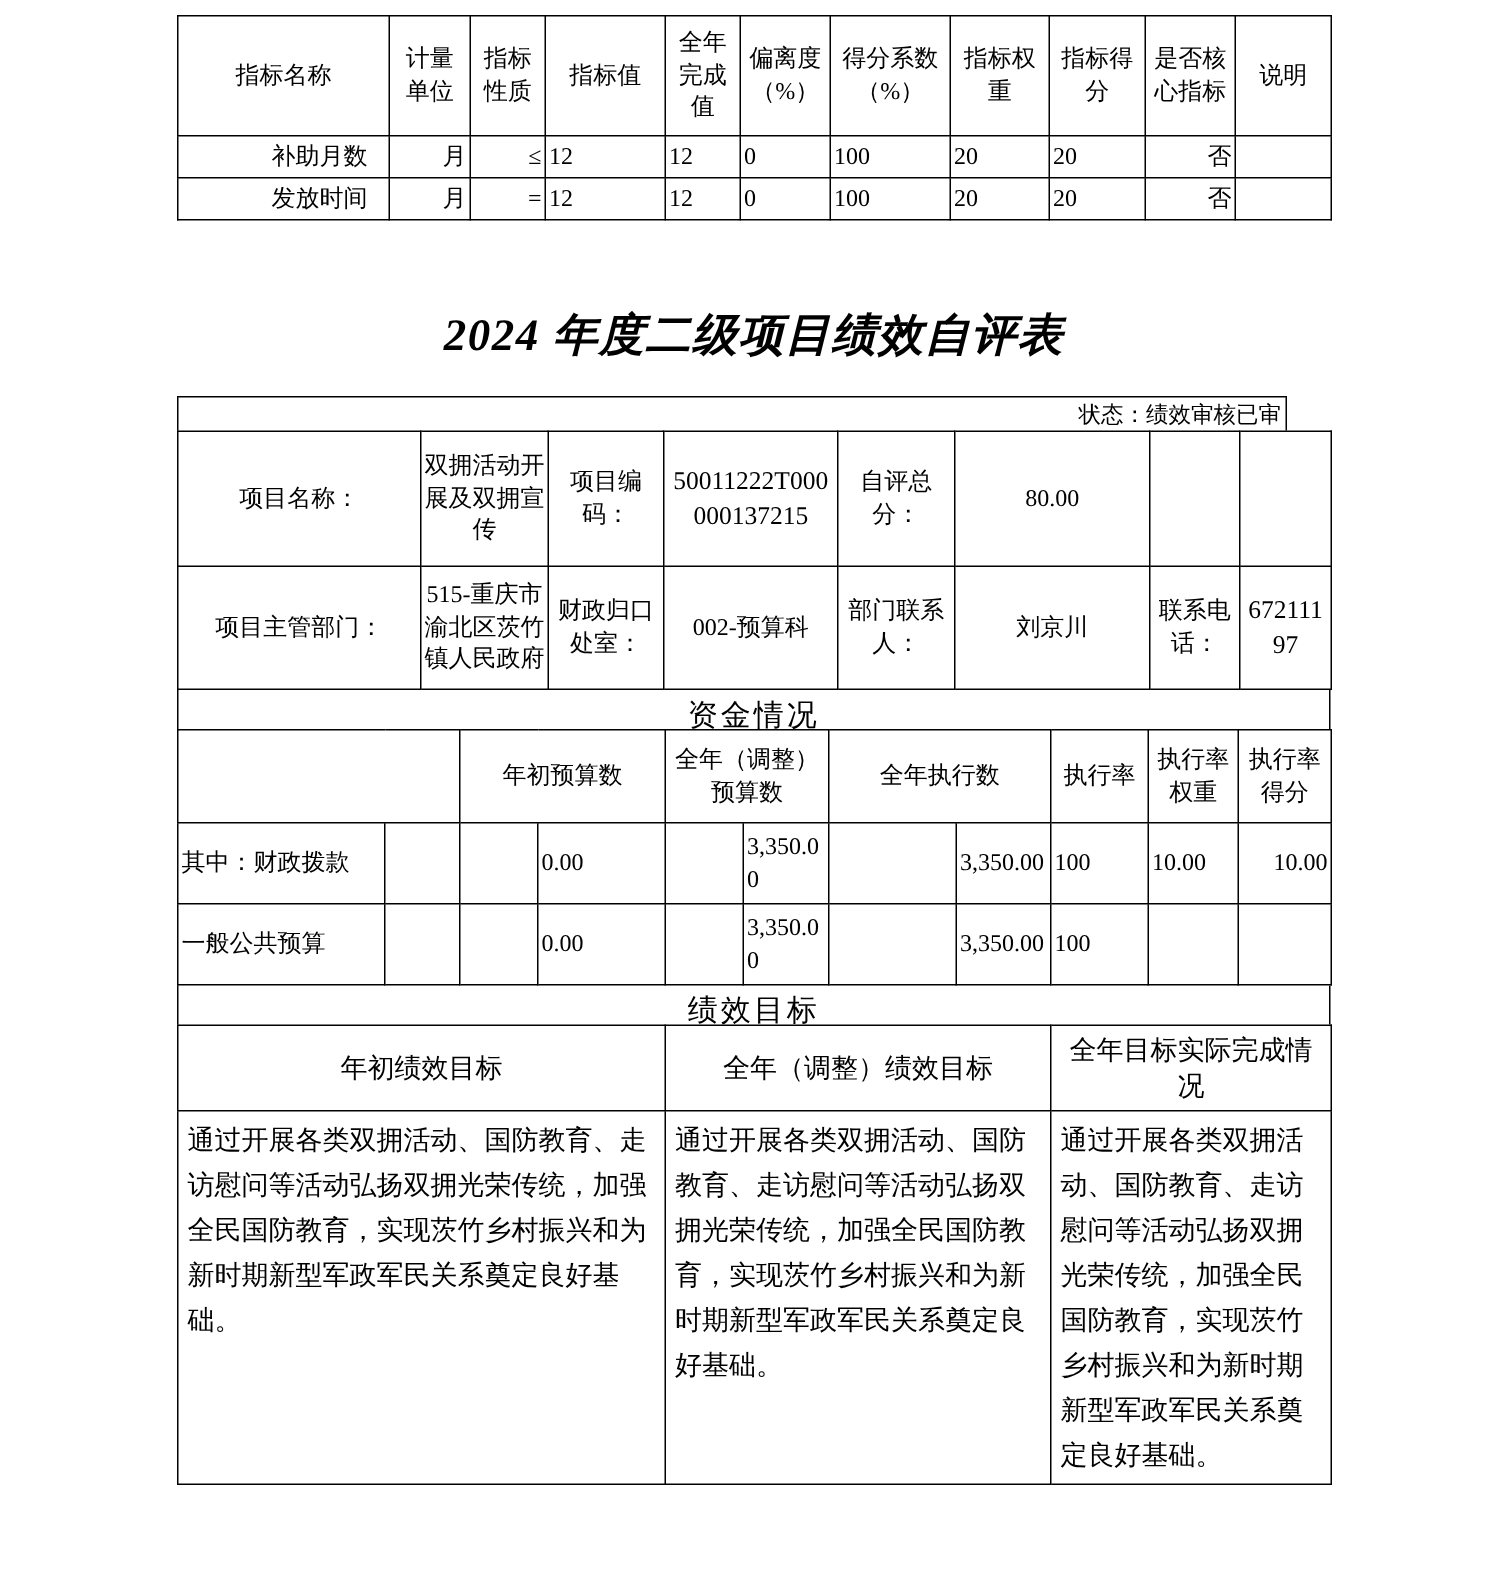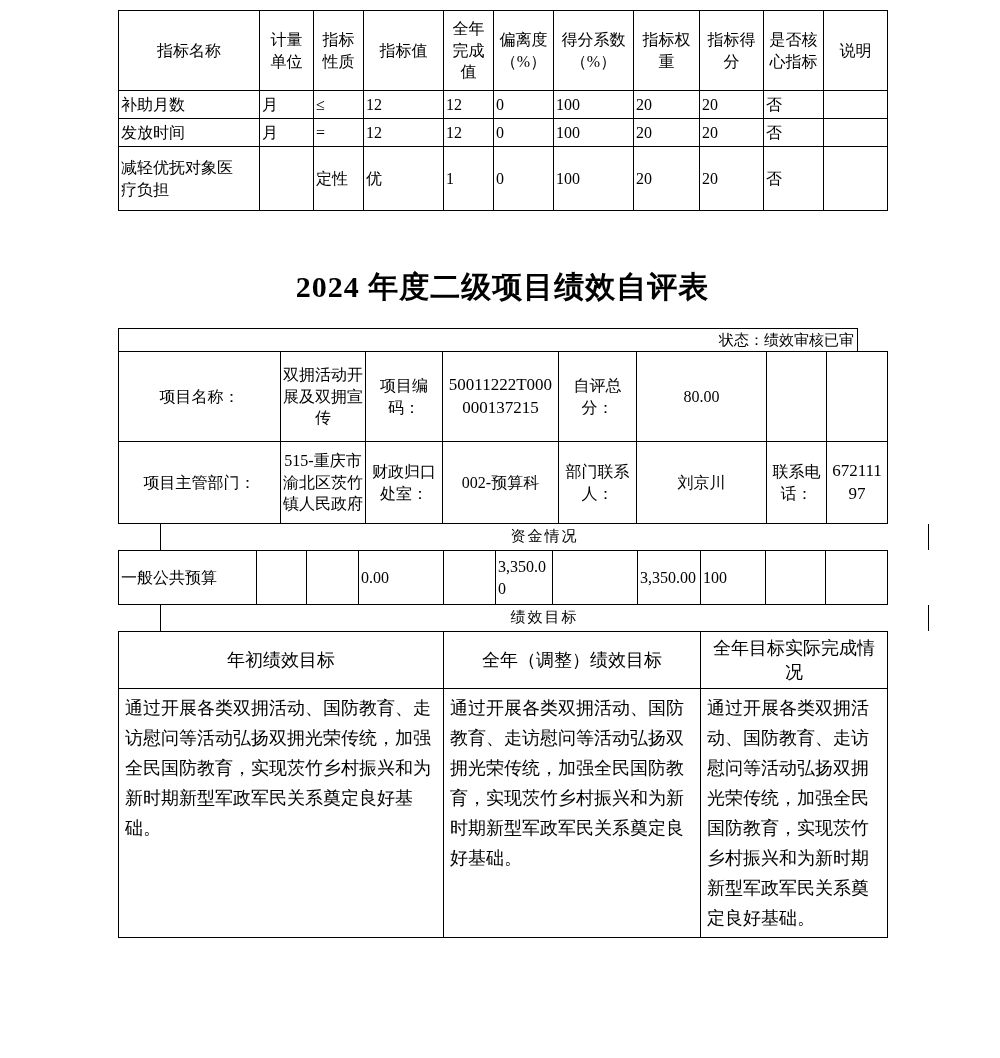--- a/index.html
+++ b/index.html
@@ -13,43 +13,43 @@
 
   table { border-collapse: collapse; table-layout: fixed; width: 769px; }
   td, th { border: 1px solid #000; font-weight: normal; vertical-align: middle;
            font-size: 16px; line-height: 1.35; overflow: hidden; }
 
   
   .t1 th { text-align: center; padding: 0 4px; height: 80px; }
   .t1 td { height: 28px; padding: 0 2px; }
   .t1 .row-tall td { height: 64px; }
   .t1 td.num { text-align: left; }
-  .t1 td.txt { text-align: left; }
+  .t1 td.txt { text-align: right; }
   .t1 td.name { padding-right: 14px; }
 
   
   .title { margin: 56px 0 0 0; width: 769px; text-align: center;
-           font-size: 30px; font-weight: bold; letter-spacing: 1px; }
+           font-size: 30px; font-weight: bold; letter-spacing: 1px; font-style: italic; }
 
   
   .t2wrap { margin-top: 20px; }
   .status {
     width: 740px; height: 23px; border: 1px solid #000; border-bottom: none;
     font-size: 15px; text-align: right; padding: 2px 3px 0 0;
   }
   .info td { text-align: center; padding: 0 2px; }
   .info .r1 td { height: 90px; }
   .info .r2 td { height: 82px; }
   .info td.lbl { text-align: center; padding: 0 4px; }
   .info td.lbl.pad-lg { padding: 0 13px; font-family: Liberation Serif, serif; }
   .info td.code { word-break: break-all; font-size: 17px; }
 
   .section {
     width: 769px; height: 26px; border-left: 1px solid #000; border-right: 1px solid #000;
-    text-align: center; font-size: 15px; letter-spacing: 2px; padding-top: 3px; margin-left: 42px;
+    text-align: center; font-size: 20px; letter-spacing: 2px; padding-top: 3px;
   }
 
   .funding th { text-align: center; padding: 0 2px; height: 62px; }
   .funding td { height: 52px; padding: 0 2px; text-align: left; word-break: break-all; }
   .funding .r2 td, .funding .r3 td { height: 54px; }
   .funding td.num-r { text-align: right; }
 
   .goals th { text-align: center; font-size: 18px; padding: 0 4px; height: 57px; }
   .goals td { vertical-align: top; text-align: left; font-size: 18px;
               line-height: 30px; padding: 4px 6px; }
@@ -106,33 +106,20 @@
       <td class="txt">=</td>
       <td class="num">12</td>
       <td class="num">12</td>
       <td class="num">0</td>
       <td class="num">100</td>
       <td class="num">20</td>
       <td class="num">20</td>
       <td class="txt">否</td>
       <td class="txt"></td>
     </tr>
-    <tr class="row-tall">
-      <td class="txt name">减轻优抚对象医疗负担</td>
-      <td class="txt"></td>
-      <td class="txt">定性</td>
-      <td class="num">优</td>
-      <td class="num">1</td>
-      <td class="num">0</td>
-      <td class="num">100</td>
-      <td class="num">20</td>
-      <td class="num">20</td>
-      <td class="txt">否</td>
-      <td class="txt"></td>
-    </tr>
   </tbody>
     </table>
 
   <h1 class="title">2024 年度二级项目绩效自评表</h1>
 
   <div class="t2wrap">
 
     <div class="status">状态：绩效审核已审</div>
 
     <table class="info">
@@ -180,20 +167,42 @@
           <col style="width:85px">
         <col style="width:52px">
           <col style="width:57px">
           <col style="width:85px">
           <col style="width:63px">
         <col style="width:65px">
           <col style="width:60px">
           <col style="width:62px">
       </colgroup>
       <tbody>
+          <tr>
+        <th colspan="2"></th>
+        <th colspan="2">年初预算数</th>
+        <th colspan="2">全年（调整）预算数</th>
+        <th colspan="2">全年执行数</th>
+        <th>执行率</th>
+        <th>执行率权重</th>
+        <th>执行率得分</th>
+      </tr>
+      <tr class="r2">
+        <td>其中：财政拨款</td>
+        <td></td>
+        <td></td>
+        <td>0.00</td>
+        <td></td>
+        <td>3,350.00</td>
+        <td></td>
+        <td>3,350.00</td>
+        <td>100</td>
+        <td>10.00</td>
+        <td class="num-r">10.00</td>
+      </tr>
       <tr class="r3">
         <td>一般公共预算</td>
         <td></td>
         <td></td>
         <td>0.00</td>
         <td></td>
         <td>3,350.00</td>
         <td></td>
         <td>3,350.00</td>
         <td>100</td>

